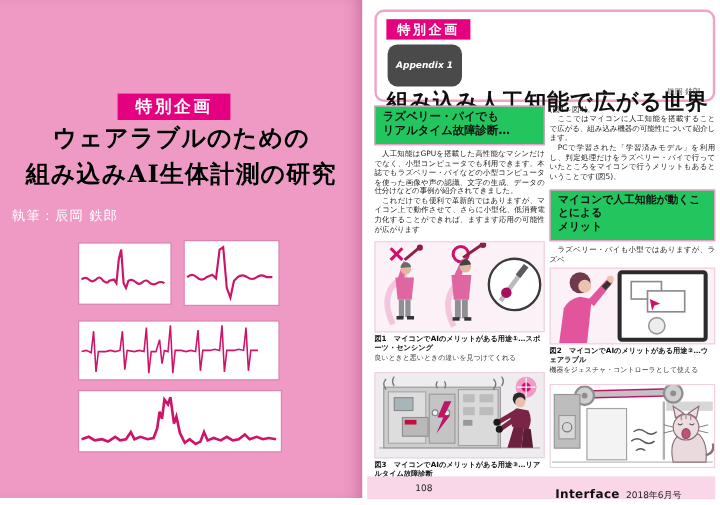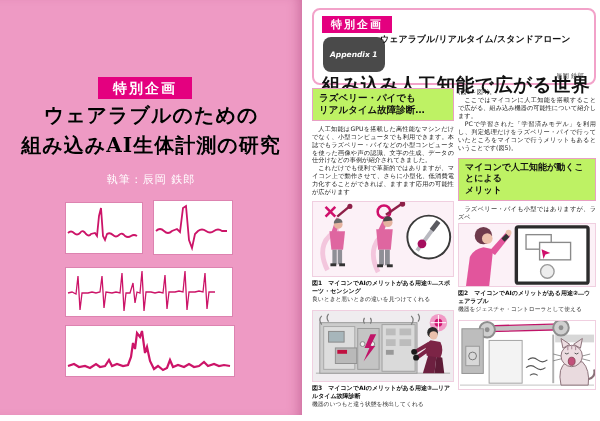--- a/index.html
+++ b/index.html
@@ -9,21 +9,21 @@
   .abs { position:absolute; }
 
   
   #left-page { left:0; top:0; width:302px; height:415px; background:#ee9ac4;
                box-shadow:inset -10px 0 12px -7px rgba(140,30,90,.35); }
   .lp-badge { background:#e4007f; color:#fff; font-weight:bold; font-size:14px;
               padding:3px 15px; letter-spacing:2px; }
   .lp-title { width:100%; text-align:center; color:#000000; font-weight:bold;
               font-family:"DejaVu Serif","Liberation Serif",serif; font-size:20px;
               letter-spacing:1px; text-shadow:0 0 1px rgba(255,255,255,.4); }
-  .lp-author { width:100%; text-align:center; color:#fff;
+  .lp-author { width:100%; text-align:left; color:#fff;
                font-family:"DejaVu Serif","Liberation Serif",serif; font-size:11px; letter-spacing:1px; }
   .wave-panel { background:#fff; box-shadow:0 0 0 1px rgba(190,90,140,.35); }
   .wave-panel svg { display:block; width:100%; height:100%; }
 
   
   #right-page { left:302px; top:0; width:298px; height:421px; background:#fff; }
   #gutter { left:302px; top:0; width:5px; height:415px;
             background:linear-gradient(to right, rgba(0,0,0,.22), rgba(0,0,0,0)); }
 
   #rp-header { left:10px; top:8px; width:284px; height:77px; border:2px solid #f2a2c9;
@@ -32,21 +32,21 @@
               padding:2px 9px; letter-spacing:2px; }
   .appendix-pill { background:#4a4a4a; color:#fff; font-weight:bold; font-style:italic;
                    font-size:7.5px; border-radius:8px; padding:13px 7px; }
   .rp-sub { font-size:9px; font-weight:bold; color:#111; line-height:1.25; }
   .rp-title { font-size:18.5px; font-weight:bold; color:#111; letter-spacing:.5px; }
   .rp-author { font-size:6.5px; color:#555; }
 
   .col { line-height:1.25; color:#222; }
   .col p { font-size:6.2px; text-align:justify; line-height:1.28; color:#222; }
   .h-box { border:1.5px solid #e8a0c4; padding:3px 6px; font-size:9.5px; font-weight:bold;
-           line-height:1.3; color:#111; margin-bottom:4px; background:#bef264; }
+           line-height:1.3; color:#111; margin-bottom:4px; background:#22c55e; }
   .merit-bullet { color:#e4007f; font-size:6.5px; font-weight:bold; }
   .merit-item { font-size:7px; font-weight:bold; color:#111; }
 
   .figure { width:100%; background:#fcf1f7; border:1px solid #f0cfe0; overflow:hidden; }
   .figure svg { display:block; width:100%; height:100%; }
   .caption { margin-top:2px; }
   .cap-main { font-size:6px; font-weight:bold; color:#111; line-height:1.3; }
   .cap-sub { font-size:5.8px; color:#333; line-height:1.3; margin-top:1px; }
 
   #footer-band { left:306px; top:397px; width:290px; height:19px; background:#f9d7e8; }
@@ -92,21 +92,20 @@
   <div id="gutter" class="abs"></div>
 
   <div id="right-page" class="abs">
 
     <div id="rp-header" class="abs">
       <div class="abs" style="left:8px; top:3px;">
         <span class="rp-badge">特別企画</span>
       </div>
       <div class="abs appendix-pill" style="left:9px; top:27px;">Appendix 1</div>
       <div class="abs rp-sub" style="left:66px; top:24px;">
-        <div>ウェアラブル/リアルタイム/スタンドアローン</div>
       </div>
       <div class="abs rp-title" style="left:8px; top:62px;">組み込み人工知能で広がる世界</div>
       <div class="abs rp-author" style="right:10px; top:62px;">辰岡 鉄郎</div>
     </div>
 
     <div class="abs col" style="left:10px; top:88px; width:142px;">
       <div class="h-box">
         <div>ラズベリー・パイでも</div>
         <div>リアルタイム故障診断…</div>
       </div>
@@ -289,14 +288,21 @@
             <line x1="104" y1="39" x2="96" y2="41" stroke="#777" stroke-width="0.8"></line>
             <line x1="126" y1="36" x2="134" y2="34" stroke="#777" stroke-width="0.8"></line>
             <line x1="126" y1="39" x2="134" y2="41" stroke="#777" stroke-width="0.8"></line>
           </g>
         </svg>
       </div>
 
     </div>
   </div>
 
+  <div id="footer-band" class="abs">
+    <div class="abs pg-num" style="left:40px; top:5px;">108</div>
+    <div class="abs" style="right:28px; top:3px;">
+      <span class="mag-logo">Interface</span>
+      <span class="mag-issue">2018年6月号</span>
+    </div>
+  </div>
 
 </div>
 
 </body></html>

